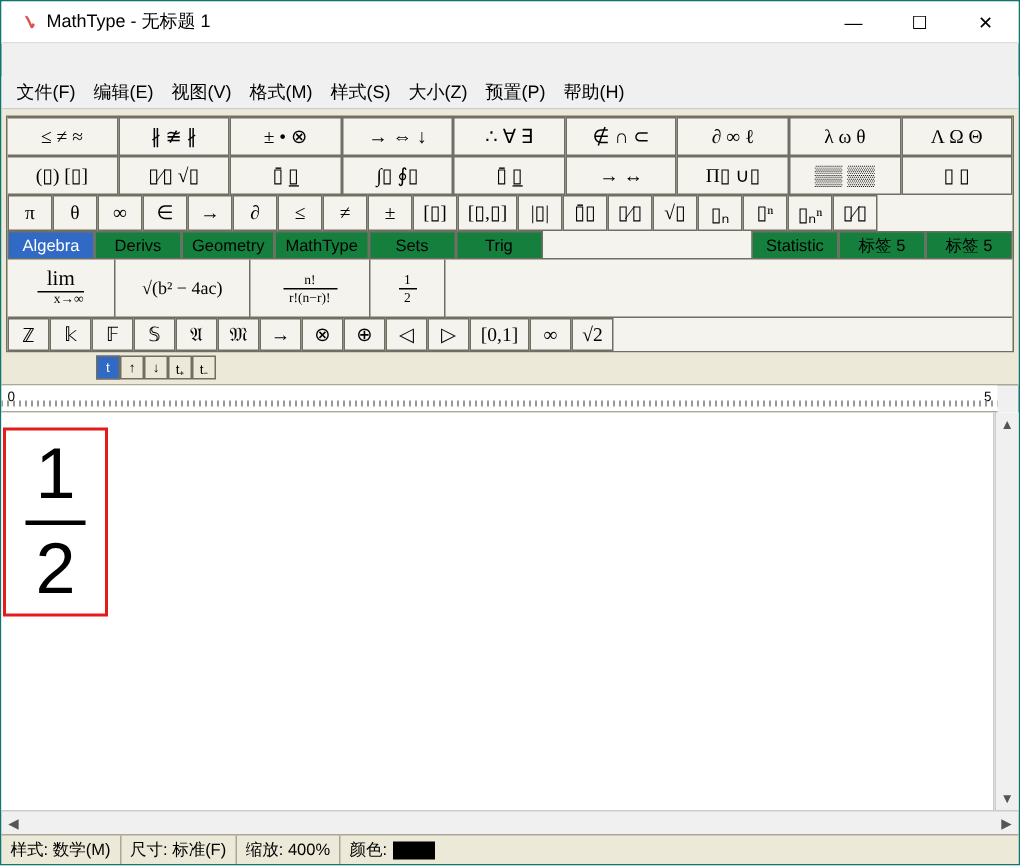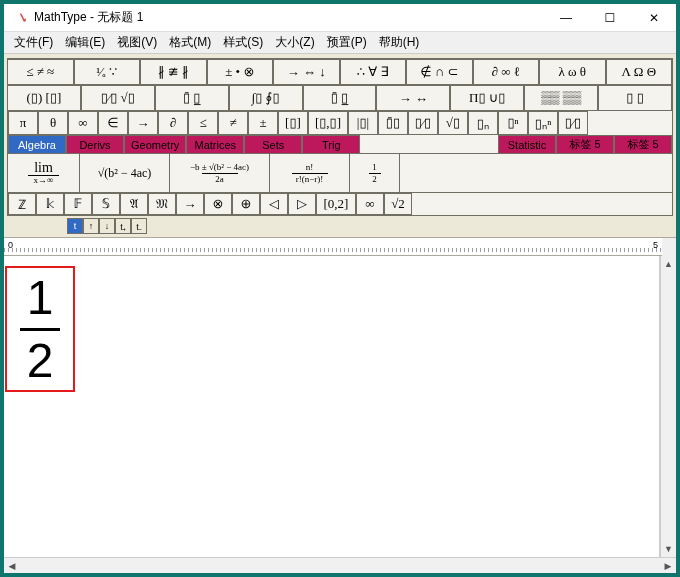--- a/index.html
+++ b/index.html
@@ -1,43 +1,43 @@
 <!DOCTYPE html>
 <html><head>
 <meta charset="utf-8">
 <style>
   * { box-sizing: border-box; margin: 0; padding: 0; font-family: "Microsoft YaHei", "SimSun", sans-serif; }
   body { background: #fff; width: 680px; height: 577px; overflow: hidden; font-size: 11px; color: #000; }
-  .window { width: 680px; height: 577px; border: 4px solid #0f766e; display: flex; flex-direction: column; background: #f0f0f0; }
+  .window { width: 680px; height: 577px; border: 1px solid #0f766e; display: flex; flex-direction: column; background: #f0f0f0; }
   
   .titlebar { height: 28px; display: flex; align-items: center; background: #fff; border-bottom: 1px solid #ddd; }
   .titlebar .app-icon { width: 16px; height: 16px; margin: 0 6px 0 8px; position: relative; }
   .titlebar .app-icon::before { content: "✓"; color: #d9534f; font-weight: bold; font-size: 13px; line-height: 16px; display: block; transform: scaleX(-1) rotate(-10deg); }
   .titlebar .title { flex: 1; font-size: 12px; }
   .win-btn { width: 44px; height: 28px; display: flex; align-items: center; justify-content: center; font-size: 12px; }
   .win-btn.close { width: 44px; }
   
-  .menubar { height: 22px; display: flex; align-items: flex-start; background: #f0f0f0; padding: 0 4px; font-size: 12px; border-bottom: 1px solid #ccc; }
+  .menubar { height: 22px; display: flex; align-items: flex-start; background: #f0f0f0; padding: 0 4px; font-size: 12px; border-bottom: 1px solid #ccc; margin-top: 22px; }
   .menubar .menu-item { padding: 2px 6px; }
   
   .toolarea { padding: 4px 3px 3px 3px; background: #ece9d8; border-bottom: 1px solid #aca899; }
   .palette { border: 1px solid #716f64; background: #f4f3ee; overflow: hidden; }
   .palette-row { display: flex; height: 26px; }
   .palette-cell { border: 1px solid #716f64; display: flex; align-items: center; justify-content: center; font-family: "Cambria Math","Times New Roman", serif; font-size: 13px; white-space: nowrap; overflow: hidden; }
   .palette-row.row1 .palette-cell,
   .palette-row.row2 .palette-cell { flex: 1 1 0; }
   .row1 .palette-cell:first-child, .row2 .palette-cell:first-child { border-left: none; }
   .palette-cell { margin: 0; }
   
   .row3 { height: 24px; }
   .row3 .palette-cell { width: 30px; flex: 0 0 30px; }
   .row3 .wide { width: 40px; flex: 0 0 40px; }
   
   .tabs { display: flex; height: 18px; font-size: 11px; font-family: "Courier New", monospace; }
-  .tab { border: 1px solid #716f64; border-bottom: none; padding: 0 6px; display: flex; align-items: center; background: #be185d; margin-right: 0; flex: 0 0 auto; min-width: 58px; justify-content: center; }
+  .tab { border: 1px solid #716f64; border-bottom: none; padding: 0 6px; display: flex; align-items: center; background: #15803d; margin-right: 0; flex: 0 0 auto; min-width: 58px; justify-content: center; }
   .tab.spacer { flex: 1; border: none; background: transparent; }
   .tab.active { background: #316ac5; color: #fff; }
   
   .preview-row { display: flex; height: 40px; border-top: 1px solid #716f64; }
   .preview-cell { border-right: 1px solid #716f64; border-bottom: 1px solid #716f64; display: flex; align-items: center; justify-content: center; font-family: "Cambria Math","Times New Roman", serif; font-size: 12px; }
   .preview-cell:first-child { border-left: none; }
   
   .row5 { display: flex; height: 22px; }
   .row5 .palette-cell { width: 28px; flex: 0 0 28px; }
   
@@ -65,21 +65,21 @@
   .hscroll .track { flex:1; }
   
   .status { height: 20px; background: #ece9d8; border-top: 1px solid #aca899; display: flex; align-items: center; font-size: 11px; }
   .status .seg { padding: 0 6px; border-right: 1px solid #aca899; height: 100%; display: flex; align-items: center; }
   .status .swatch { width: 28px; height: 12px; background: #000; margin-left: 4px; }
 
   
   .g { font-family: "Cambria Math","Times New Roman", serif; }
   .frac-mini { display:flex; flex-direction:column; align-items:center; font-size:9px; line-height:1; }
   .frac-mini .b { width: 36px; border-top:1px solid #000; margin:1px 0; }
-  .lim-box { display:flex; flex-direction:column; align-items:center; line-height:1; }
+  .lim-box { display:flex; flex-direction:column; align-items:flex-end; line-height:1; }
   .lim-box .top { font-size:14px; border-bottom:1px solid #000; padding:0 6px; }
   .lim-box .bot { font-size:9px; }
 </style>
 </head>
 <body>
 
 <div class="window">
 
   <div class="titlebar">
     <div class="app-icon"></div>
@@ -98,21 +98,20 @@
     <div class="menu-item">大小(Z)</div>
     <div class="menu-item">预置(P)</div>
     <div class="menu-item">帮助(H)</div>
   </div>
 
   <div class="toolarea">
     <div class="palette">
 
       <div class="palette-row row1">
         <div class="palette-cell g">≤ ≠ ≈</div>
-        <div class="palette-cell g">¹⁄ₐ ∵</div>
         <div class="palette-cell g">∦ ≇ ∦</div>
         <div class="palette-cell g">± • ⊗</div>
         <div class="palette-cell g">→ ⇔ ↓</div>
         <div class="palette-cell g">∴ ∀ ∃</div>
         <div class="palette-cell g">∉ ∩ ⊂</div>
         <div class="palette-cell g">∂ ∞ ℓ</div>
         <div class="palette-cell g">λ ω θ</div>
         <div class="palette-cell g">Λ Ω Θ</div>
       </div>
 
@@ -147,47 +146,40 @@
         <div class="palette-cell g">▯ₙ</div>
         <div class="palette-cell g">▯ⁿ</div>
         <div class="palette-cell g">▯ₙⁿ</div>
         <div class="palette-cell g">▯⁄▯</div>
       </div>
 
       <div class="tabs">
         <div class="tab active">Algebra</div>
         <div class="tab">Derivs</div>
         <div class="tab">Geometry</div>
-        <div class="tab">Matrices</div>
+        <div class="tab">MathType</div>
         <div class="tab">Sets</div>
         <div class="tab">Trig</div>
         <div class="tab spacer"></div>
         <div class="tab">Statistic</div>
         <div class="tab">标签 5</div>
         <div class="tab">标签 5</div>
       </div>
 
       <div class="preview-row">
         <div class="preview-cell" style="width:72px">
           <div class="lim-box">
             <div class="top g">lim</div>
             <div class="bot g">x→∞</div>
           </div>
         </div>
         <div class="preview-cell" style="width:90px">
           <span class="g">√(</span>
             <span class="g">b² − 4ac</span>
             <span class="g">)</span>
-        </div>
-        <div class="preview-cell" style="width:100px">
-          <div class="frac-mini">
-            <div class="g">−b ± √(b² − 4ac)</div>
-            <div class="b"></div>
-            <div class="g">2a</div>
-          </div>
         </div>
         <div class="preview-cell" style="width:80px">
           <div class="frac-mini">
             <div class="g">n!</div>
             <div class="b"></div>
             <div class="g">r!(n−r)!</div>
           </div>
         </div>
         <div class="preview-cell" style="width:50px">
           <div class="frac-mini">
@@ -204,21 +196,21 @@
         <div class="palette-cell g">𝕜</div>
         <div class="palette-cell g">𝔽</div>
         <div class="palette-cell g">𝕊</div>
         <div class="palette-cell g">𝔄</div>
         <div class="palette-cell g">𝔐</div>
         <div class="palette-cell g">→</div>
         <div class="palette-cell g">⊗</div>
         <div class="palette-cell g">⊕</div>
         <div class="palette-cell g">◁</div>
         <div class="palette-cell g">▷</div>
-        <div class="palette-cell g" style="width:40px;flex:0 0 40px">[0,2]</div>
+        <div class="palette-cell g" style="width:40px;flex:0 0 40px">[0,1]</div>
         <div class="palette-cell g">∞</div>
         <div class="palette-cell g">√2</div>
       </div>
 
     </div>
 
     <div class="sizetabs">
       <div class="sizebtn active">t</div>
       <div class="sizebtn">↑</div>
       <div class="sizebtn">↓</div>
@@ -246,14 +238,32 @@
       <div class="arrow">▼</div>
     </div>
   </div>
 
   <div class="hscroll">
     <div class="arrow">◀</div>
     <div class="track"></div>
     <div class="arrow">▶</div>
   </div>
 
+  <div class="status">
+    <div class="seg">
+      <span>样式:</span>&nbsp;
+      <span>数学(M)</span>
+    </div>
+    <div class="seg">
+      <span>尺寸:</span>&nbsp;
+      <span>标准(F)</span>
+    </div>
+    <div class="seg">
+      <span>缩放:</span>&nbsp;
+      <span>400%</span>
+    </div>
+    <div class="seg" style="border-right:none">
+      <span>颜色:</span>
+      <span class="swatch" title="#000000"></span>
+    </div>
+  </div>
 
 </div>
 
 </body></html>

